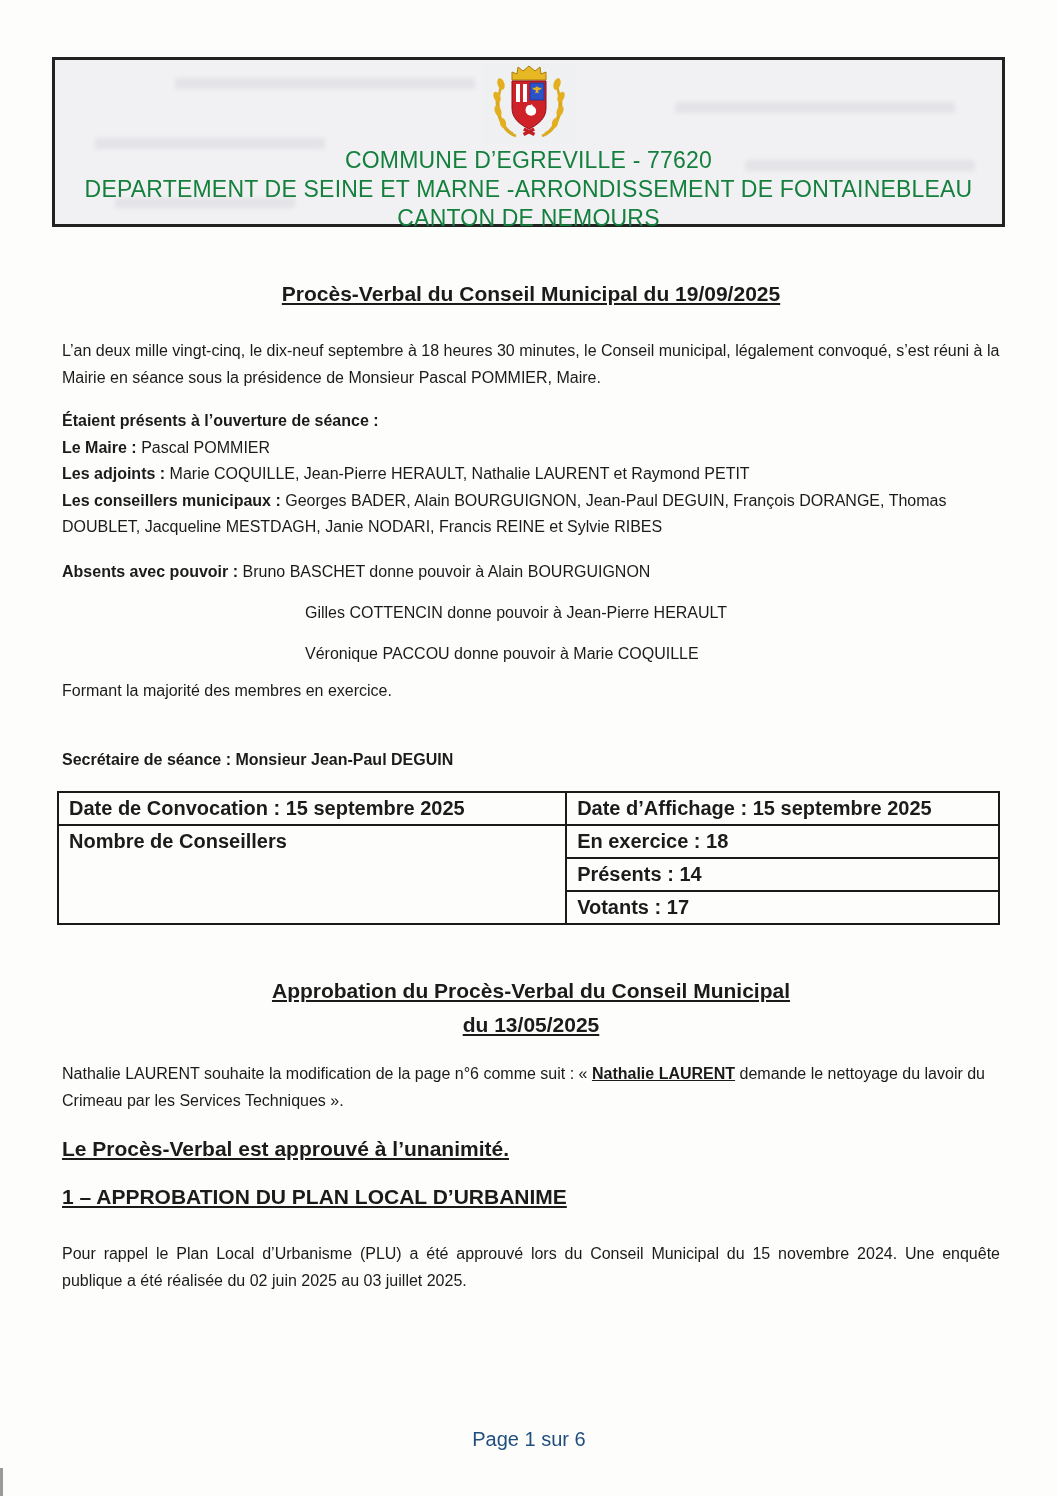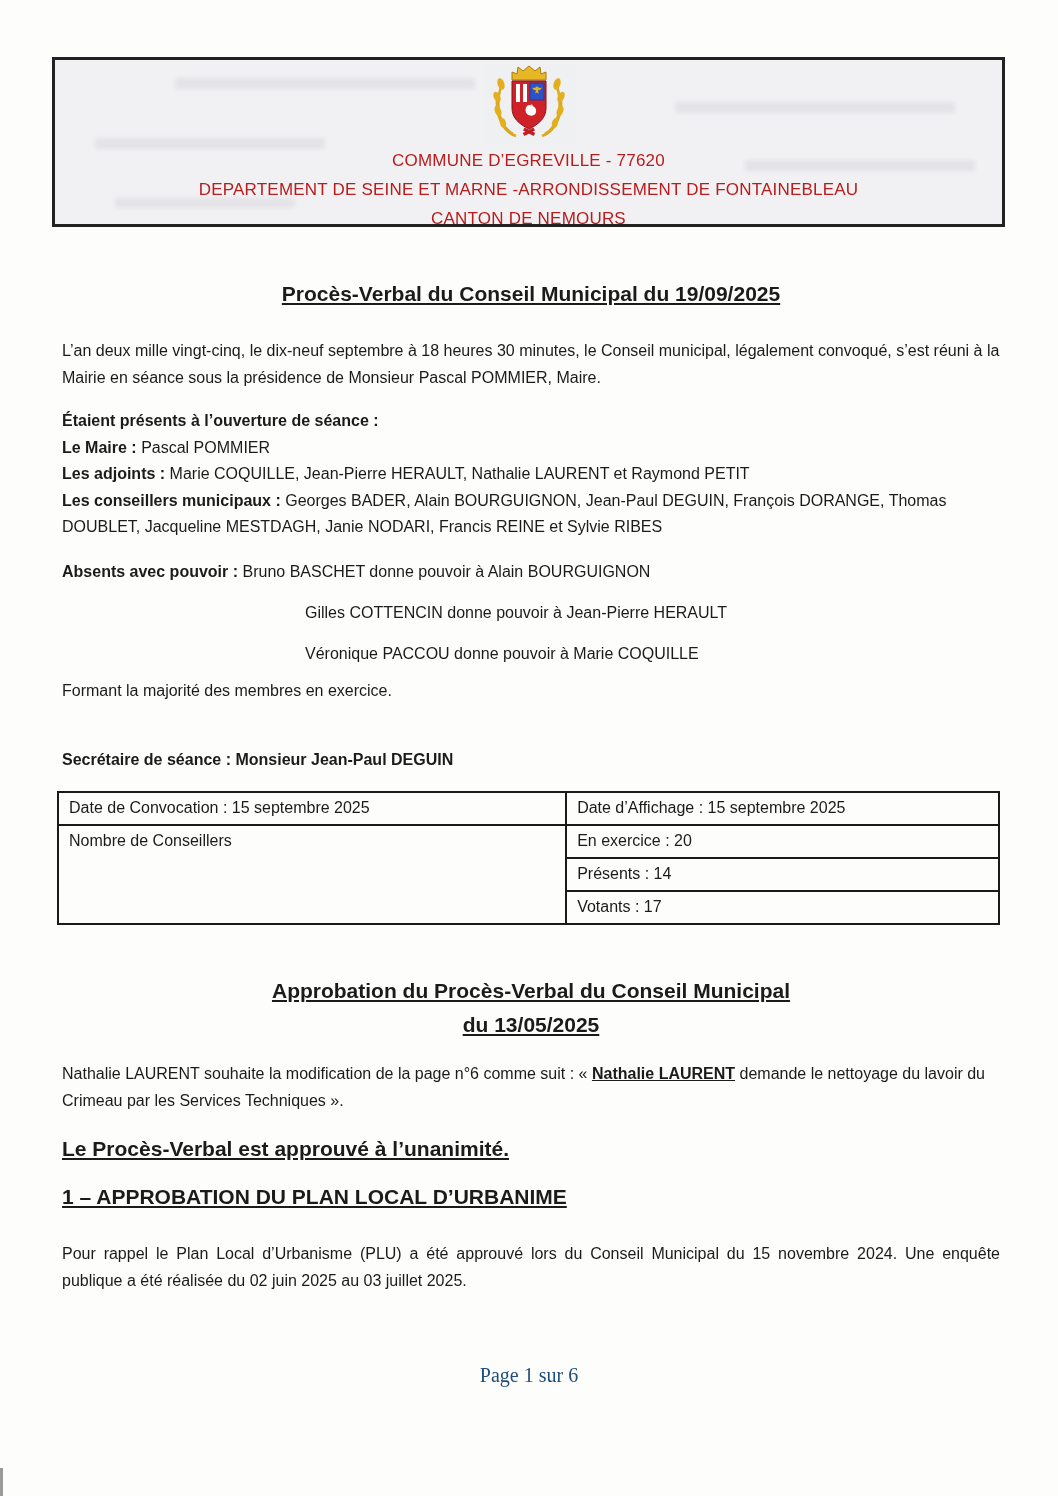--- a/index.html
+++ b/index.html
@@ -13,59 +13,59 @@
   }
   
   .header-box{
     position:absolute;left:52px;top:57px;width:947px;height:164px;
     border:3px solid #222;
     background:#f1f1f3;
     text-align:center;
   }
   .bleed{position:absolute;background:rgba(150,152,162,.14);filter:blur(2px);border-radius:3px;}
   .crest{display:block;margin:4px auto 2px auto;}
-  .hdr-line{font-size:17px;line-height:29px;color:#b91c1c;letter-spacing:.2px;}
+  .hdr-line{font-size:23px;line-height:29px;color:#15803d;letter-spacing:.2px;}
   
   .tx{margin-left:62px;margin-right:58px;font-size:16px;line-height:27px;}
   .b{font-weight:bold;}
   .u{text-decoration:underline;}
   .center{text-align:center;}
   .doc-title{margin-top:55px;font-size:21px;}
   .intro{margin-top:30px;}
   .presence{margin-top:17px;line-height:26.5px;}
   .absents{margin-top:17px;}
   .absent-item{margin-top:14px;margin-left:243px;}
   .excuses{margin-top:15px;}
   .majorite{margin-top:10px;}
   .secretaire{margin-top:42px;}
   
   .info-table{
     margin:18px 58px 0 57px;
     border-collapse:collapse;
     width:943px;
-    font-size:16px;font-weight:normal;
+    font-size:20px;font-weight:bold;
   }
   .info-table td{
     border:2px solid #1a1a1a;
     padding:3px 10px 4px 10px;
     vertical-align:top;
     line-height:24px;
   }
   .info-table .c1{width:54%;}
   
   .approb-head{margin-top:49px;font-size:21px;line-height:34px;}
   .approb-para{margin-top:18px;}
   .decision{margin-top:21px;font-size:21px;}
   .sec1-head{margin-top:21px;font-size:21px;}
   .sec1-para{margin-top:30px;text-align:justify;}
   
   .footer{
-    position:absolute;left:0;top:1364px;width:100%;
+    position:absolute;left:0;top:1428px;width:100%;
     text-align:center;
-    font-family:Liberation Serif, serif;
+    font-family:Liberation Sans, sans-serif;
     font-size:20px;
     color:#1f4e7d;
   }
   .edge-mark{position:absolute;left:0;top:1468px;width:3px;height:28px;background:#9a9a9a;}
 </style>
 </head>
 <body>
 
 <div class="page">
 
@@ -166,21 +166,21 @@
   <div class="tx secretaire b">Secrétaire de séance : Monsieur Jean-Paul DEGUIN</div>
 
   <table class="info-table">
     <tbody>
         <tr>
       <td class="c1">Date de Convocation : 15 septembre 2025</td>
       <td>Date d’Affichage : 15 septembre 2025</td>
     </tr>
     <tr>
       <td class="c1" rowspan="3">Nombre de Conseillers</td>
-      <td>En exercice : 20</td>
+      <td>En exercice : 18</td>
     </tr>
     <tr>
       <td>Présents : 14</td>
     </tr>
     <tr>
       <td>Votants : 17</td>
     </tr>
   </tbody>
     </table>
 

